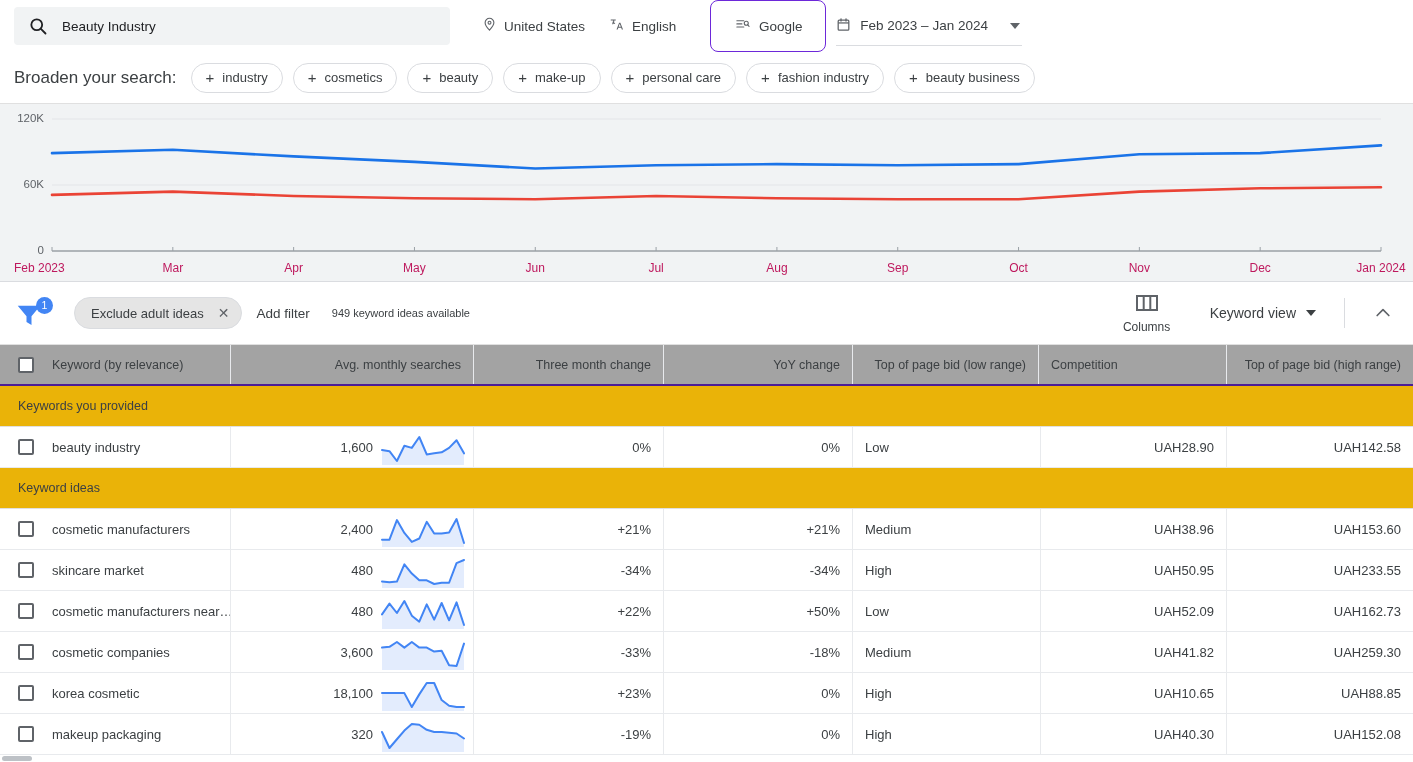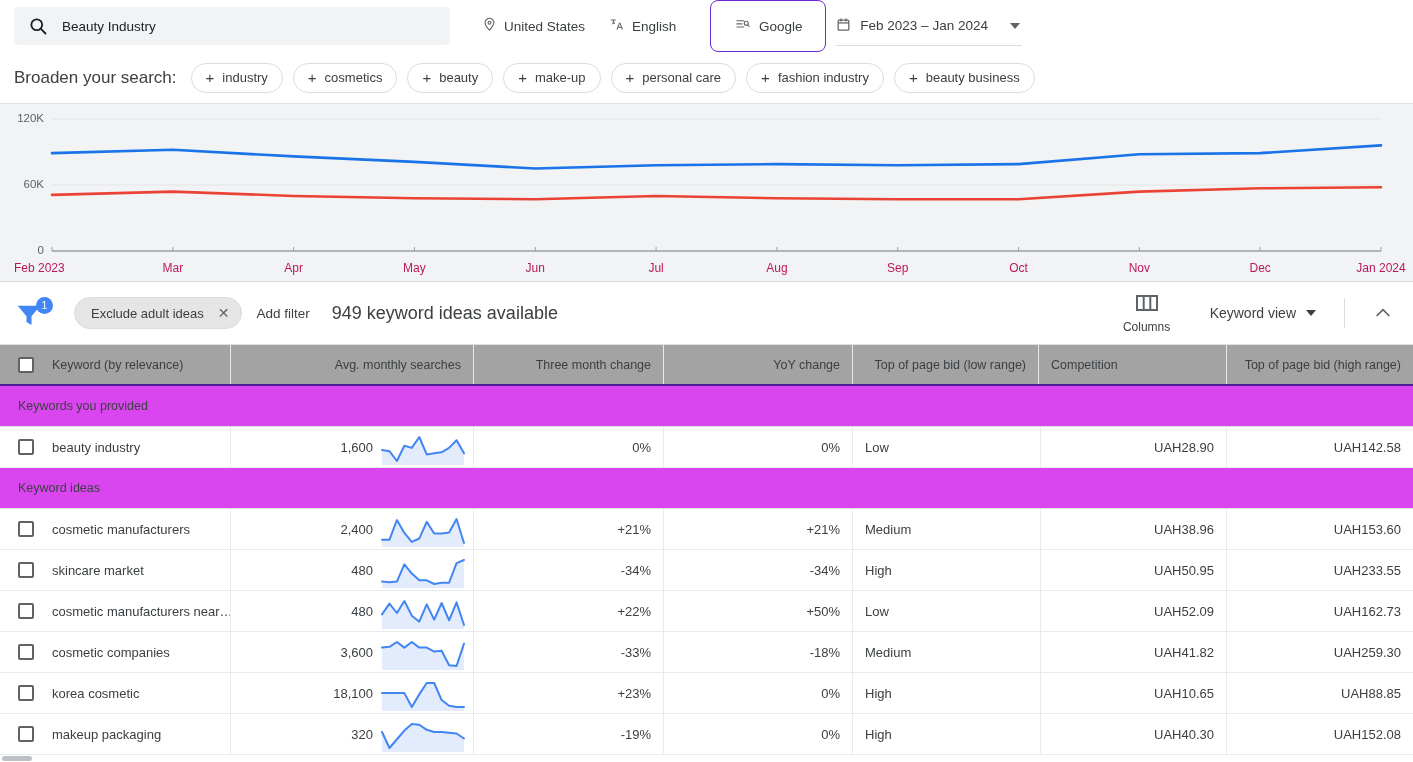--- a/index.html
+++ b/index.html
@@ -122,21 +122,21 @@
     display: inline-flex; align-items: center;
     height: 32px; padding: 0 12px 0 16px;
     border: 1px solid #dadce0; border-radius: 16px;
     font-size: 13px; color: #3c4043; background: #e5e5e5;
     cursor: pointer; margin-right: 14px;
   }
   .filter-chip .x { margin-left: 14px; font-size: 14px; color: #5f6368; }
   .add-filter {
     font-size: 13.5px; color: #3c4043; cursor: pointer; margin-right: 22px;
   }
-  .ideas-count { font-size: 18px; color: #3c4043; }
+  .ideas-count { font-size: 11px; color: #3c4043; }
   .tb-right { margin-left: auto; display: flex; align-items: center; }
   .columns-btn {
     display: flex; flex-direction: column; align-items: center;
     cursor: pointer; margin-right: 30px; width: 66px;
   }
   .columns-btn .lbl { font-size: 12px; color: #3c4043; margin-top: 3px; }
   .kw-view {
     display: flex; align-items: center;
     font-size: 14px; color: #3c4043; cursor: pointer;
   }
@@ -165,21 +165,21 @@
   .c-low   { width: 186px; flex: 0 0 186px; justify-content: flex-end; }
   .c-high  { width: 186px; flex: 0 0 186px; justify-content: flex-end; border-right: none; }
   .thead .c-kw { padding-left: 4px; }
 
   .cbox {
     width: 16px; height: 16px;
     border: 2px solid #5f6368; border-radius: 2px;
     background: #fff; cursor: pointer;
   }
   .section-row {
-    height: 41px; background: #d946ef;
+    height: 41px; background: #eab308;
     display: flex; align-items: center;
     padding-left: 18px;
     font-size: 12.5px; color: #3c4043;
     border-bottom: 1px solid #e0e0e0;
   }
   .data-row { border-bottom: 1px solid #e8eaed; background: #fff; }
   .avg-num { flex: 1; text-align: right; padding-right: 8px; }
   .spark { width: 84px; flex: 0 0 84px; height: 38px; }
   .spark svg { display: block; }
 

